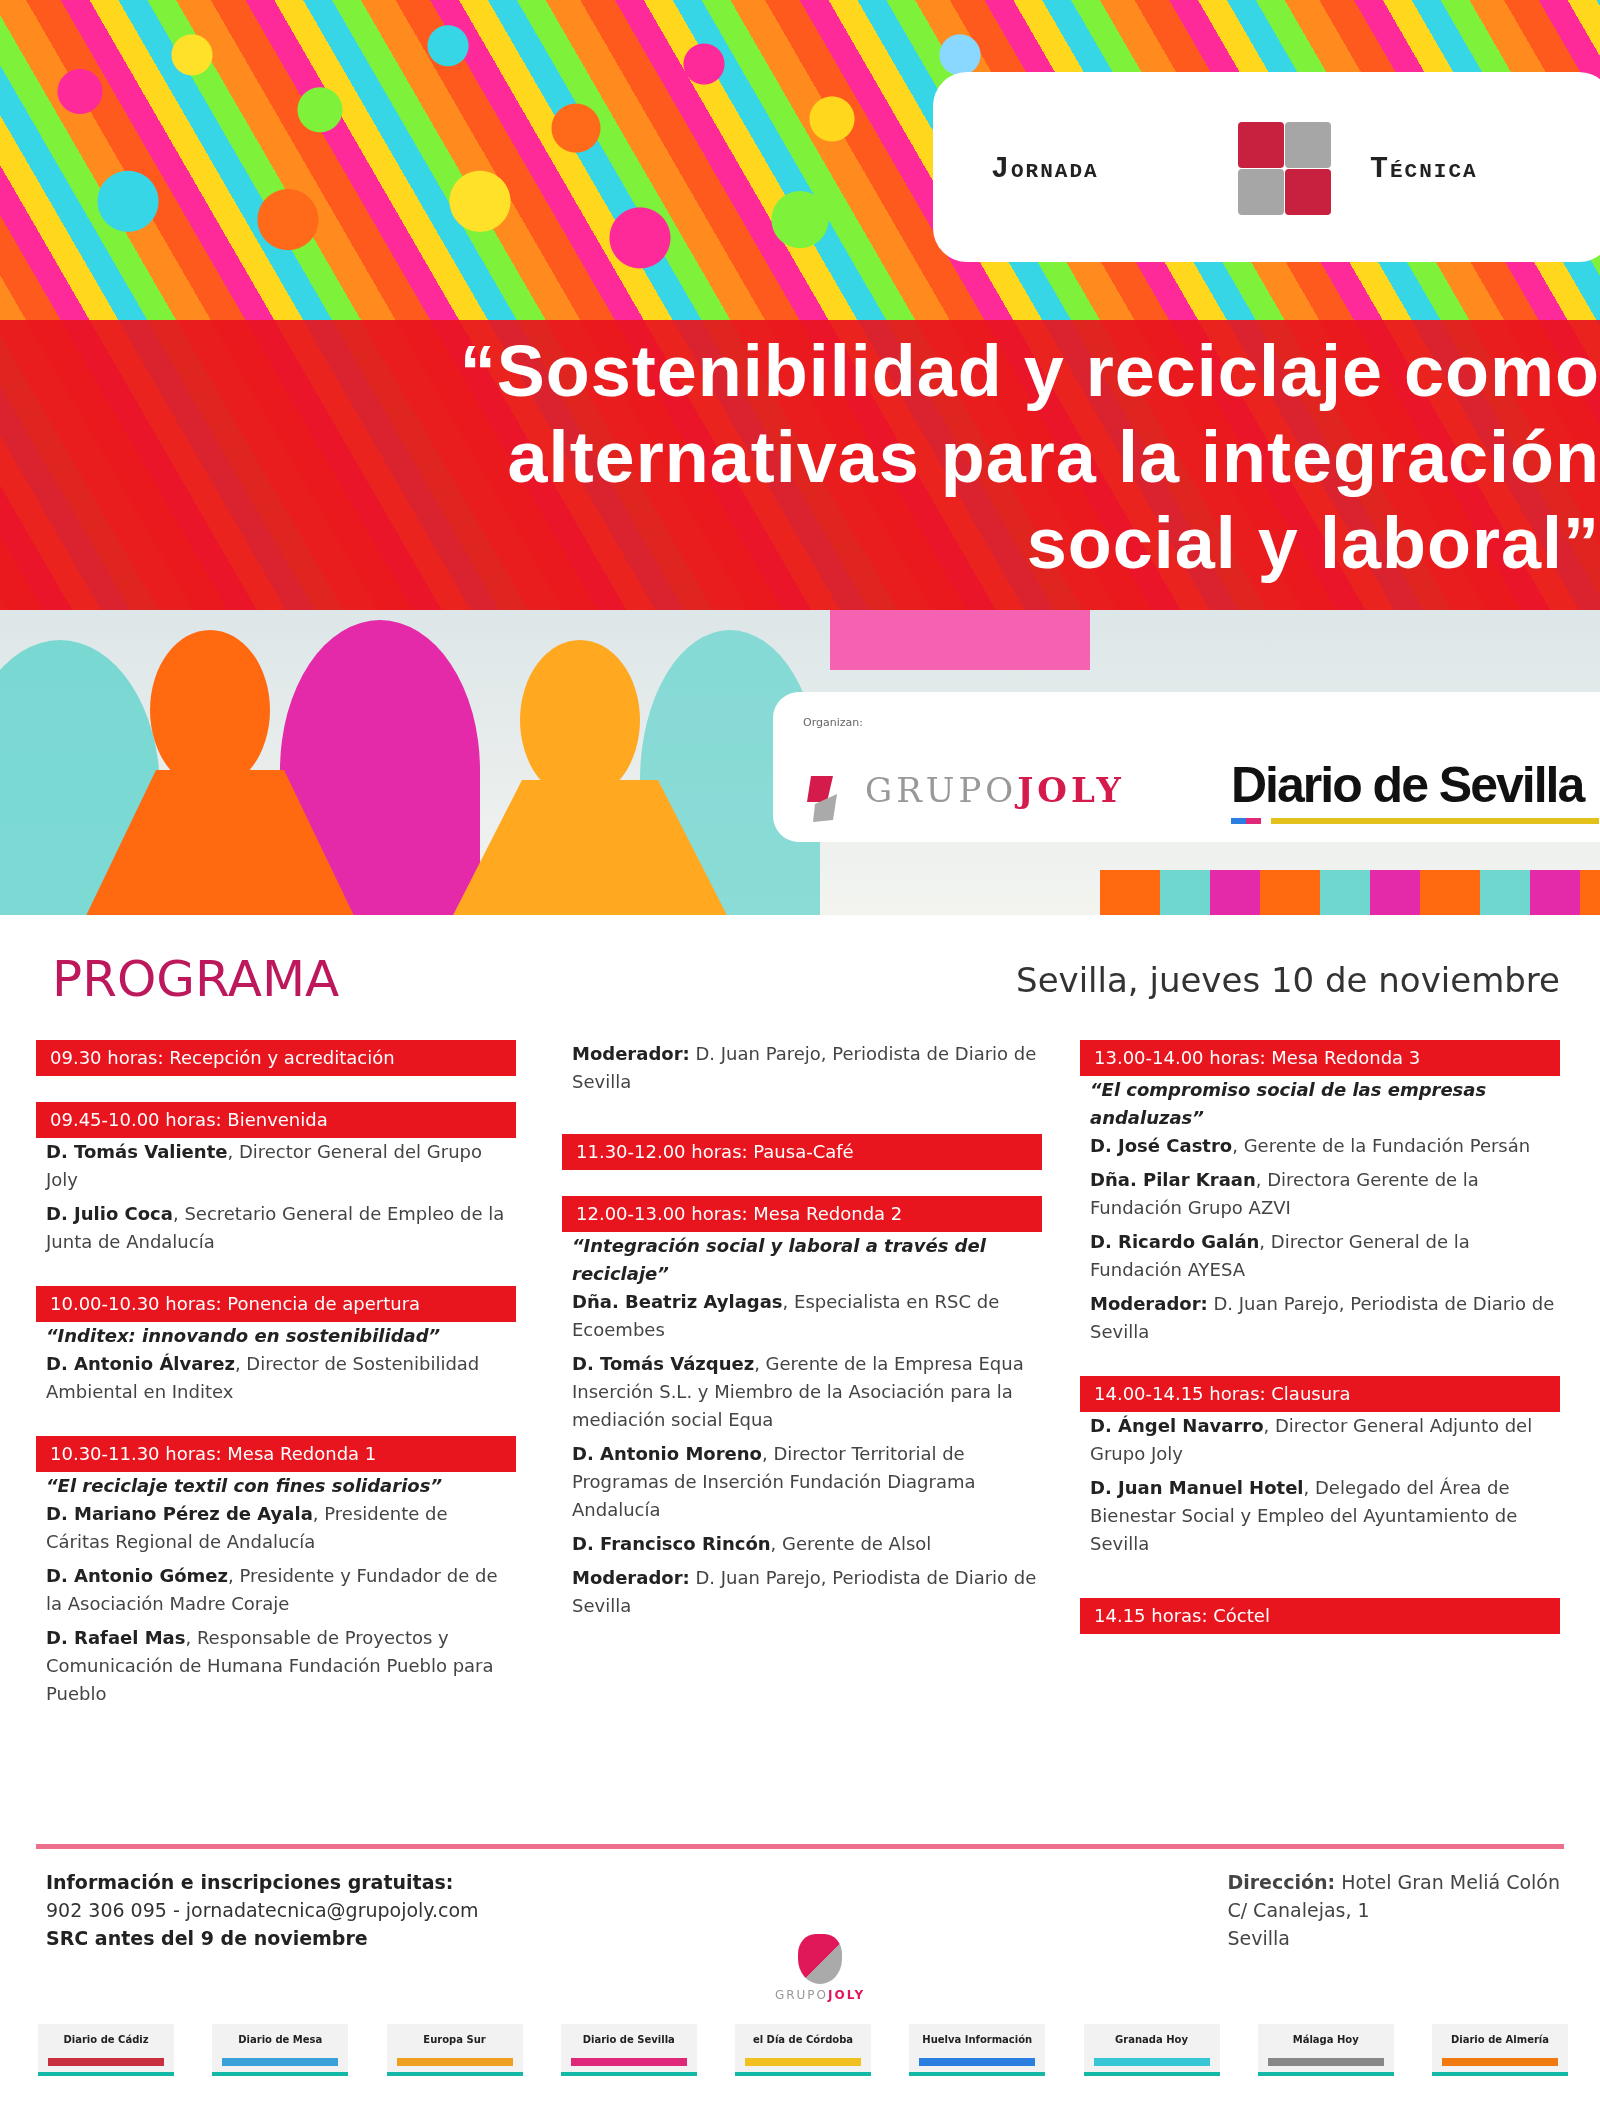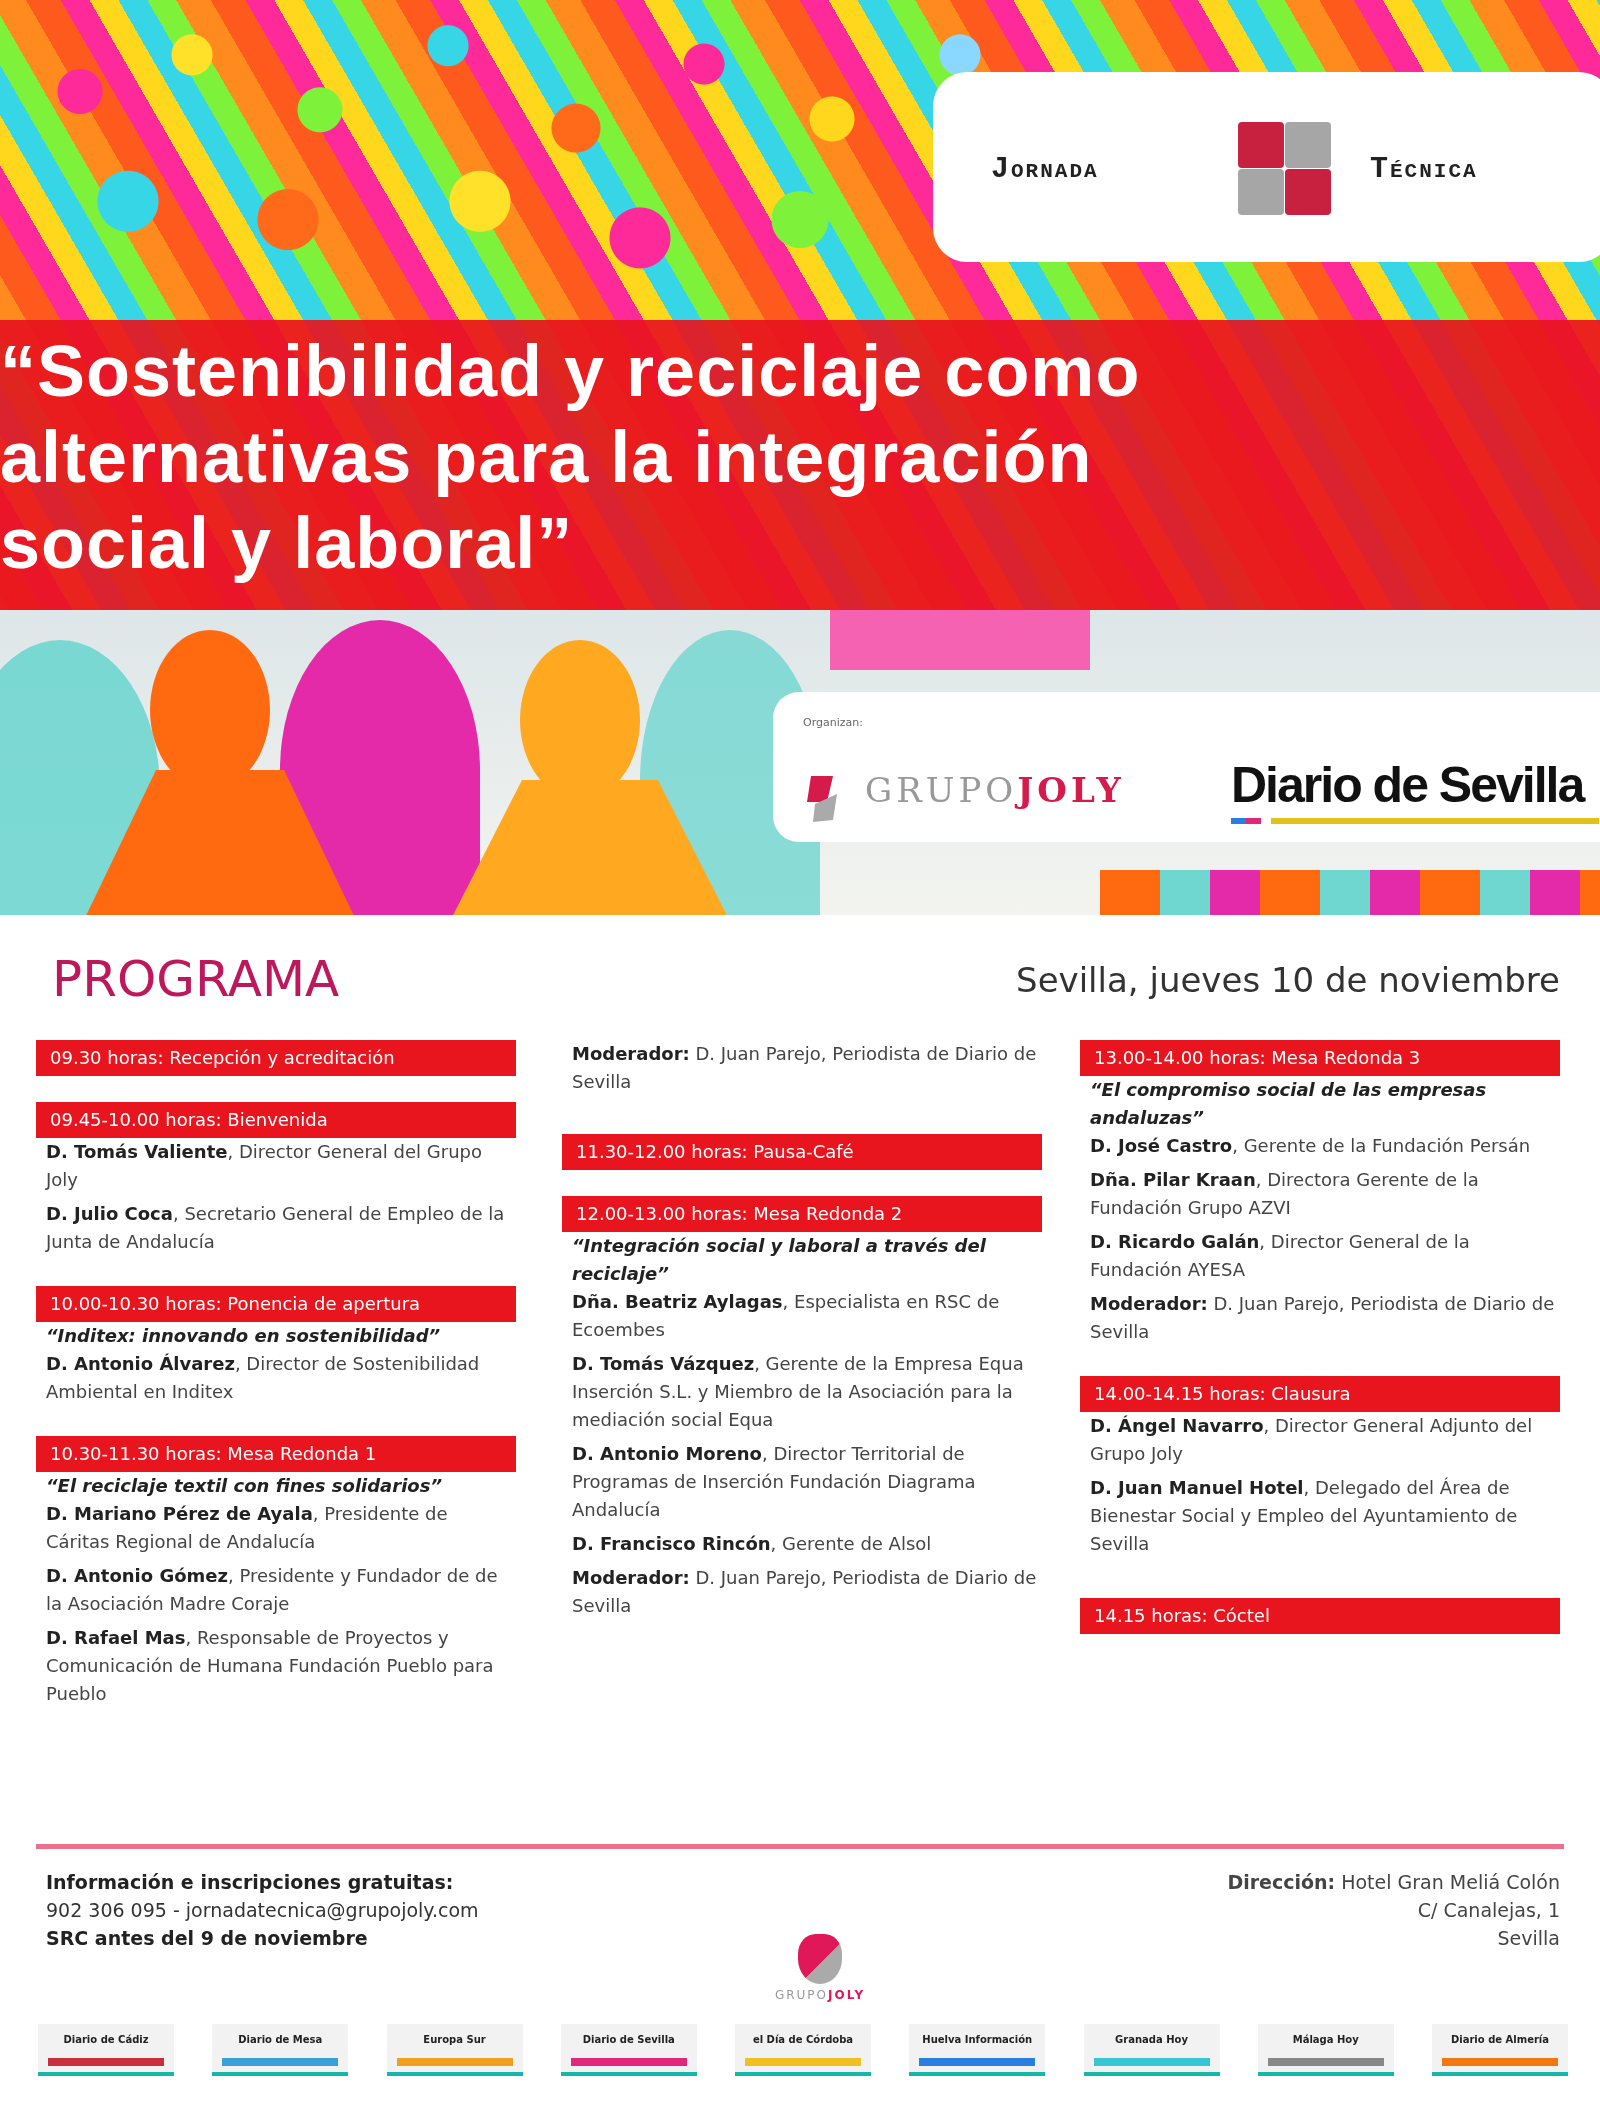--- a/index.html
+++ b/index.html
@@ -23,21 +23,21 @@
  radial-gradient(circle at 74% 23%,#7ef23a 0 26px,transparent 27px),
  radial-gradient(circle at 84% 24%,#36d6e6 0 26px,transparent 27px),
  radial-gradient(circle at 94% 24%,#ff6a1a 0 26px,transparent 27px),
  repeating-linear-gradient(60deg,#ff5a1e 0 30px,#ff2a9a 30px 55px,#ffd81e 55px 80px,#36d6e6 80px 105px,#7ef23a 105px 130px,#ff8a1e 130px 160px);}
 .hero-bottom{position:absolute;left:0;top:610px;width:1600px;height:305px;background:linear-gradient(180deg,#dde6e8,#f3f4f0);overflow:hidden}
 .fig{position:absolute;border-radius:50% 50% 0 0}
 .jt-card{position:absolute;left:933px;top:72px;width:680px;height:190px;background:#fff;border-radius:34px}
 .jt-word{position:absolute;top:80px;font-family:Liberation Mono, monospace;font-size:30px;letter-spacing:2px;color:#222;font-variant:small-caps;font-weight:bold}
 .jt-sq{position:absolute;width:46px;height:46px;border-radius:4px}
 .title-band{position:absolute;left:0;top:320px;width:1600px;height:290px;background:rgba(232,20,30,.92)}
-.title{position:absolute;left:0;top:328px;width:1600px;text-align:left;color:#fff;font-family:"Liberation Sans",sans-serif;font-weight:bold;font-size:72px;line-height:86px;letter-spacing:1px}
+.title{position:absolute;left:0;top:328px;width:1600px;text-align:right;color:#fff;font-family:"Liberation Sans",sans-serif;font-weight:bold;font-size:72px;line-height:86px;letter-spacing:1px}
 .org-card{position:absolute;left:773px;top:692px;width:840px;height:150px;background:#fff;border-radius:26px 0 0 26px}
 .org-label{position:absolute;left:30px;top:24px;font-size:11px;color:#666}
 .gj-logo{position:absolute;left:30px;top:80px;width:40px;height:54px}
 .gj-text{position:absolute;left:92px;top:78px;font-family:"DejaVu Serif",serif;font-size:34px;letter-spacing:4px}
 .gj-text .g{color:#999}
 .gj-text .j{color:#d51a4c;font-weight:bold}
 .ds-text{position:absolute;left:458px;top:64px;font-family:"Liberation Sans",sans-serif;font-weight:bold;font-size:50px;letter-spacing:-2px;color:#111}
 .ds-bar1{position:absolute;left:458px;top:126px;width:30px;height:6px;background:linear-gradient(90deg,#2a7ee0 50%,#e0287a 50%)}
 .ds-bar2{position:absolute;left:498px;top:126px;width:328px;height:6px;background:#e2c21a}
 .programa{position:absolute;left:52px;top:950px;font-family:"DejaVu Sans",sans-serif;font-weight:normal;font-size:50px;color:#be185d}
@@ -47,21 +47,21 @@
 .col2{left:562px;width:480px}
 .col3{left:1080px;width:480px}
 .hd{background:#e8141e;color:#fff;font-size:18px;height:36px;line-height:36px;padding-left:14px;white-space:nowrap;overflow:hidden}
 .it{font-style:italic;font-weight:bold;font-size:18px;line-height:28px;color:#222;padding-left:10px}
 .p{font-size:18px;line-height:28px;color:#444;padding-left:10px;margin-bottom:6px}
 .p b{color:#222}
 .gap{height:24px}
 .rule{position:absolute;left:36px;top:1844px;width:1528px;height:5px;background:#ee6f8c}
 .info{position:absolute;left:46px;top:1868px;font-size:19px;line-height:28px;color:#333}
 .info b{color:#222}
-.addr{position:absolute;right:40px;top:1868px;text-align:right;font-size:19px;line-height:28px;color:#444}
+.addr{position:absolute;right:40px;top:1868px;font-size:19px;line-height:28px;color:#444}
 .foot-logo{position:absolute;left:770px;top:1934px;width:100px;height:80px;text-align:center}
 .foot-logo .mark{width:44px;height:50px;margin:0 auto;background:linear-gradient(135deg,#e0185a 55%,#aaa 55%);border-radius:40% 40% 50% 50%}
 .foot-logo .lbl{font-size:12px;letter-spacing:2px;color:#999;margin-top:4px}
 .foot-logo .lbl span{color:#e0185a;font-weight:bold}
 .mastheads{position:absolute;left:38px;top:2024px;width:1530px;height:52px;display:flex;justify-content:space-between}
 .mh{width:136px;height:52px;background:#f2f2f2;border-bottom:4px solid #14b8a6;position:relative;font-size:10px;font-weight:bold;color:#222;text-align:center;padding-top:10px;overflow:hidden;white-space:nowrap}
 .mh .stripe{position:absolute;left:10px;right:10px;bottom:6px;height:8px}
 </style>
 </head>
 <body>

